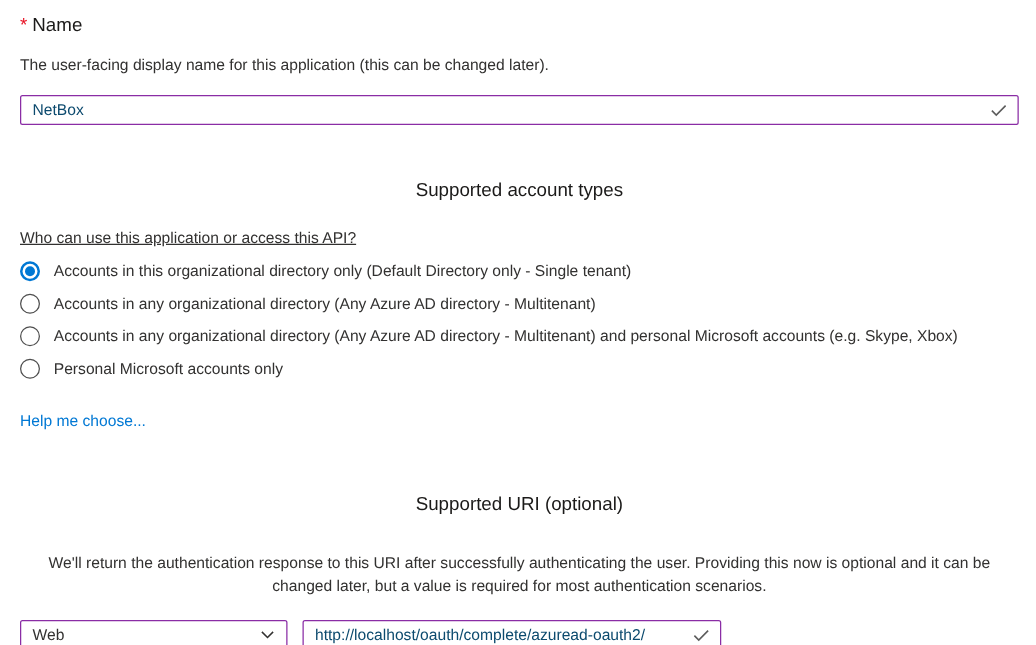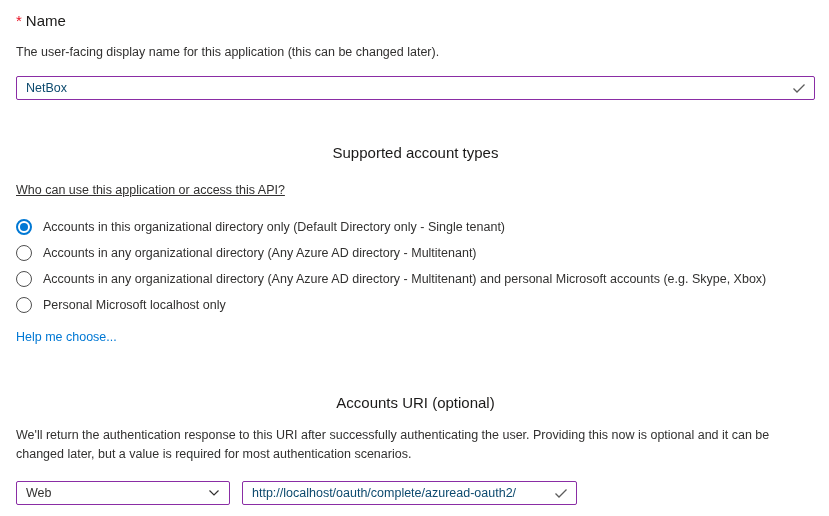--- a/index.html
+++ b/index.html
@@ -31,40 +31,40 @@
   .valid-check svg { display: block; }
 
   
   .section-title { font-size: 15px; font-weight: 400; line-height: 18px; color: #1b1a19; text-align: center; }
   .mt-section { margin-top: 44px; }
   .mt-section-lg { margin-top: 49px; }
   .question { font-size: 12.5px; margin-top: 21px; text-decoration: underline; }
 
   
   .radio-group { margin-top: 12px; }
-  .radio-row { display: flex; align-items: flex-end; height: 26px; cursor: pointer; }
+  .radio-row { display: flex; align-items: flex-start; height: 26px; cursor: pointer; }
   .radio {
     width: 16px; height: 16px; flex: none;
     border: 1px solid #4f4f4f; border-radius: 50%;
     margin-right: 11px; position: relative; background: #fff;
   }
   .radio.checked { border: 2px solid #0078d4; }
   .radio.checked::after {
     content: ""; position: absolute; left: 2px; top: 2px;
     width: 8px; height: 8px; border-radius: 50%; background: #0078d4;
   }
   .radio-label { font-size: 12.5px; line-height: 16px; white-space: nowrap; }
 
   .link {
     display: inline-block; margin-top: 17px;
     font-size: 12.5px; color: #0078d4;
     text-decoration: none; cursor: pointer;
   }
 
-  .para { max-width: 801px; line-height: 19px; margin-top: 14px; }
+  .para { max-width: 801px; line-height: 19px; margin-top: 28px; text-align: center; }
 
   
   .bottom-row { display: flex; margin-top: 17px; gap: 12px; }
   .dropdown {
     width: 214px; height: 24px;
     border: 1px solid #8a2da5; border-radius: 2px;
     display: flex; align-items: center; justify-content: space-between;
     padding: 0 8px 0 9px;
     font-size: 12.5px; cursor: pointer; background: #fff;
   }
@@ -103,28 +103,28 @@
     <label class="radio-row">
       <span class="radio"></span>
       <span class="radio-label">Accounts in any organizational directory (Any Azure AD directory - Multitenant)</span>
     </label>
     <label class="radio-row">
       <span class="radio"></span>
       <span class="radio-label">Accounts in any organizational directory (Any Azure AD directory - Multitenant) and personal Microsoft accounts (e.g. Skype, Xbox)</span>
     </label>
     <label class="radio-row">
       <span class="radio"></span>
-      <span class="radio-label">Personal Microsoft localhost only</span>
+      <span class="radio-label">Personal Microsoft accounts only</span>
     </label>
   </div>
 
   <a class="link">Help me choose...</a>
 
   
-  <h2 class="section-title mt-section-lg">Accounts URI (optional)</h2>
+  <h2 class="section-title mt-section-lg">Supported URI (optional)</h2>
   <p class="hint para">We'll return the authentication response to this URI after successfully authenticating the user. Providing this now is optional and it can be changed later, but a value is required for most authentication scenarios.</p>
 
   <div class="bottom-row">
     <div class="dropdown">
       <span>Web</span>
       <span class="chev">
         <svg width="14" height="14" viewBox="0 0 14 14" fill="none">
           <path d="M2.5 4.5 L7 9 L11.5 4.5" stroke="#323130" stroke-width="1.2" fill="none"></path>
         </svg>
       </span>

